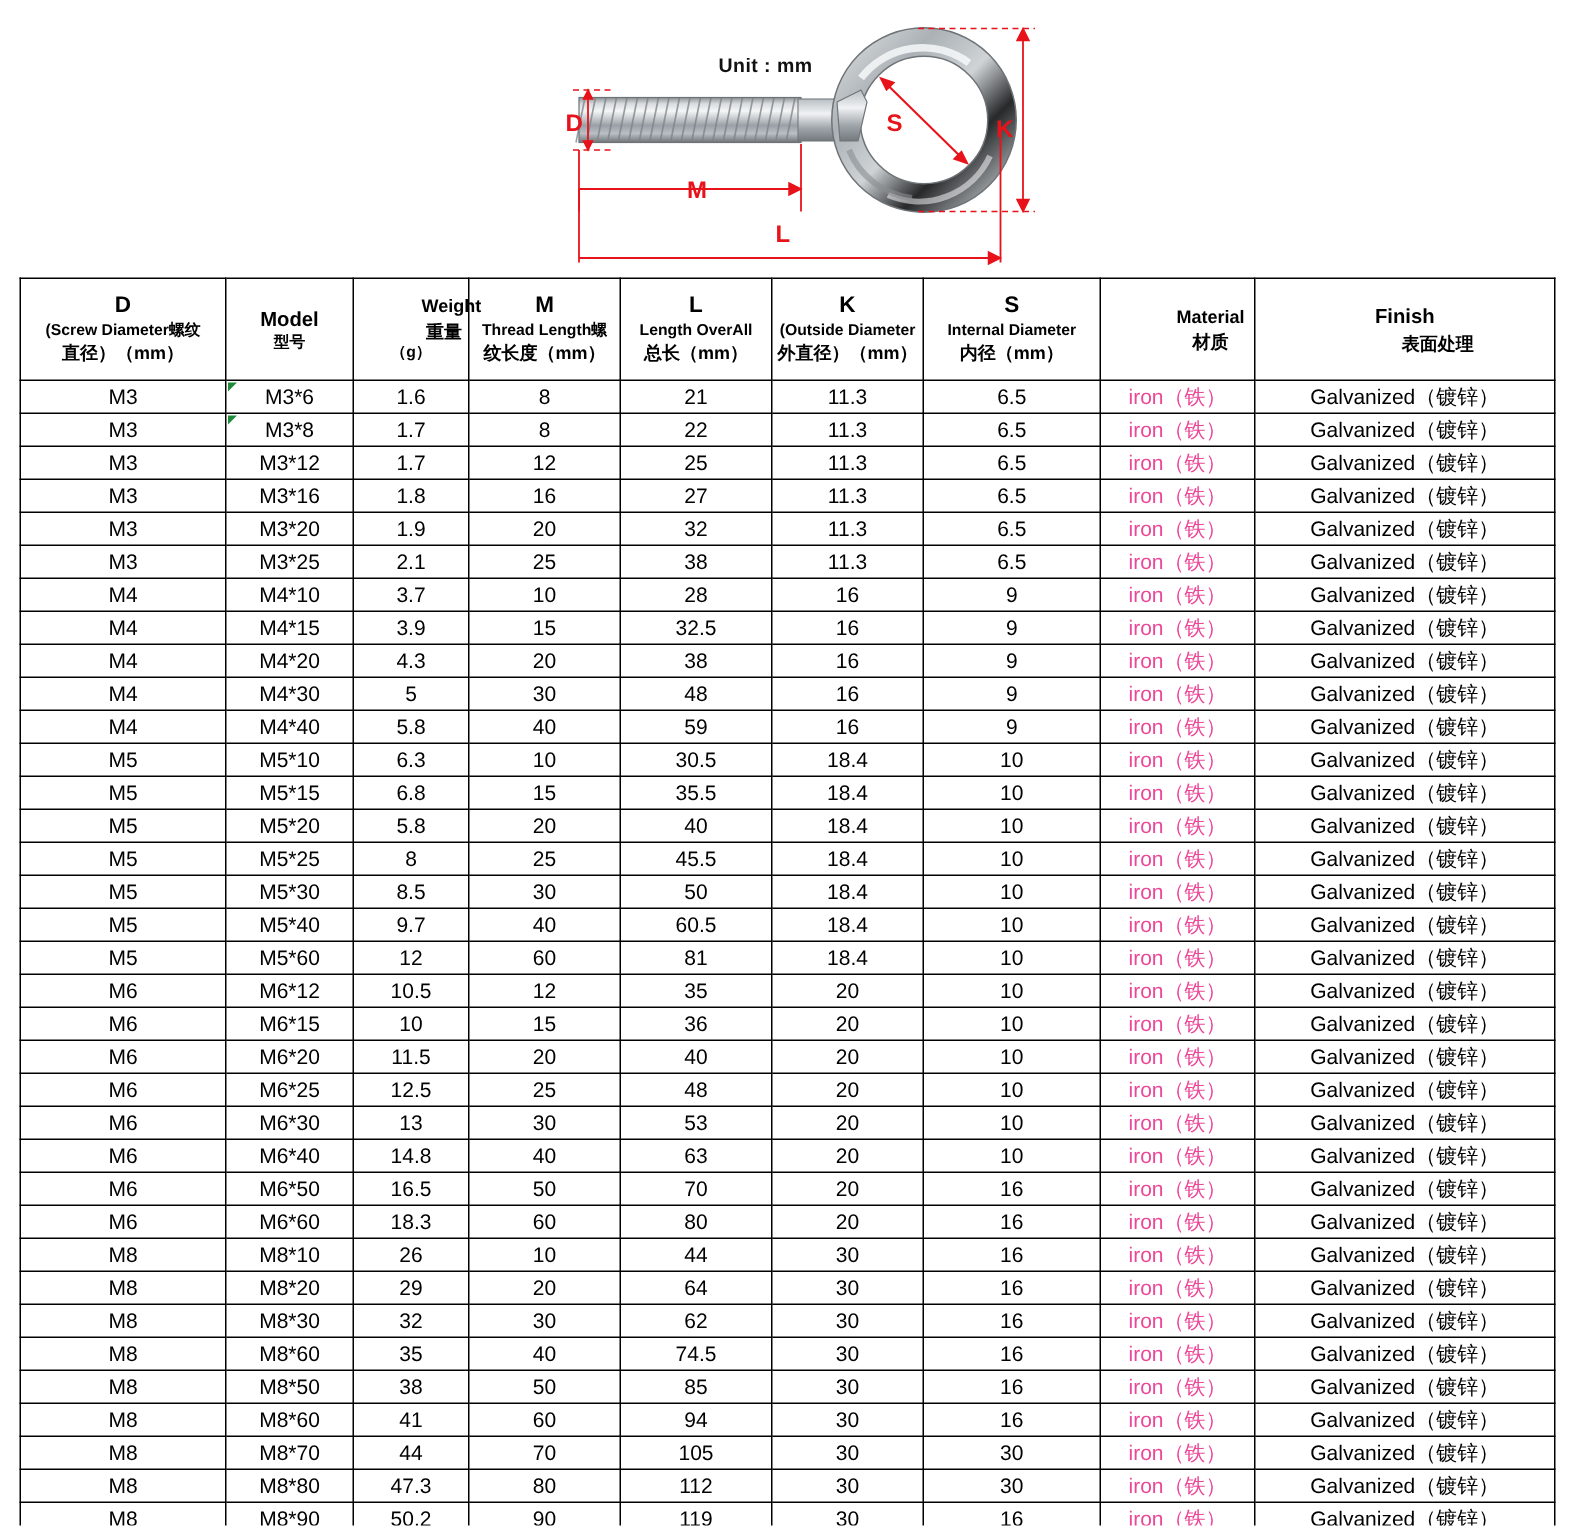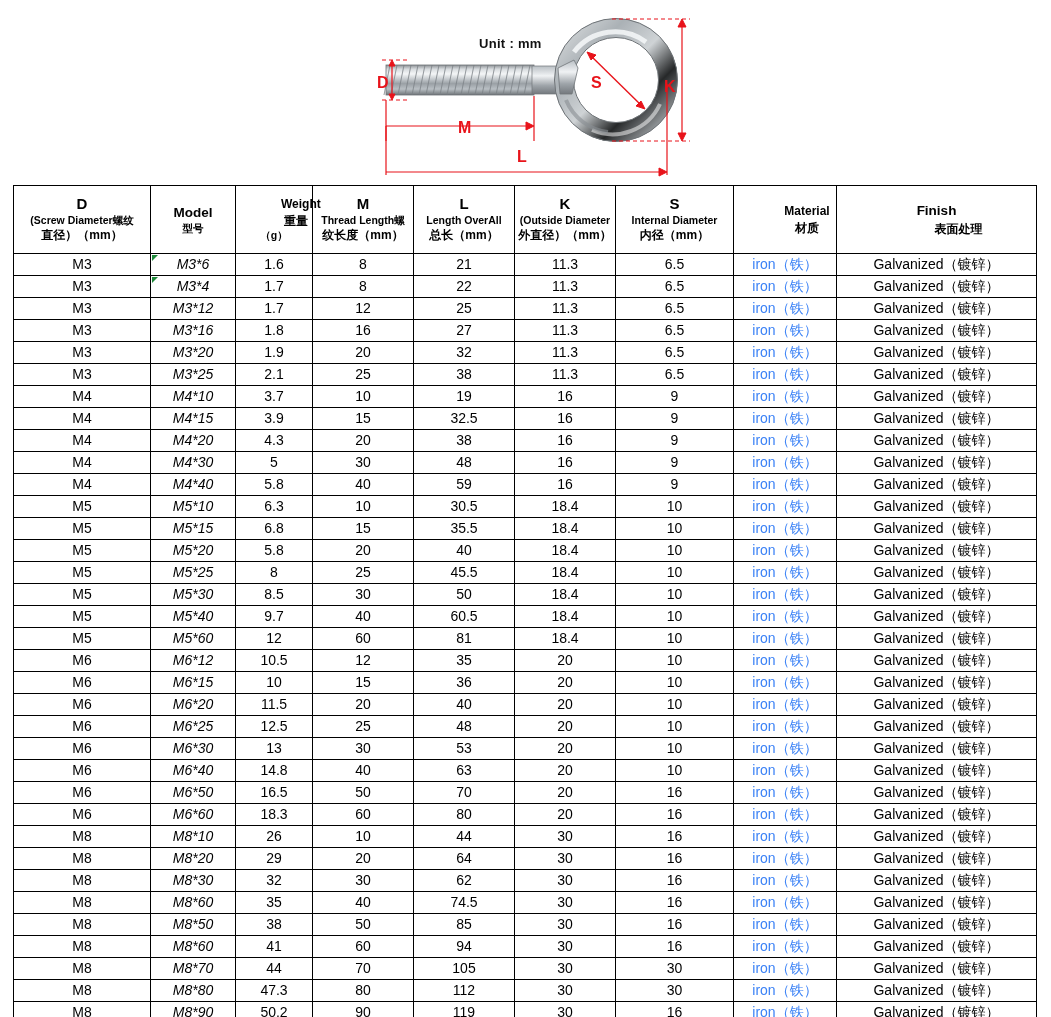--- a/index.html
+++ b/index.html
@@ -108,23 +108,23 @@
     font-weight: bold;
     line-height: 1.35;
   }
 
   #spec-table tbody td {
     height: 21px;
     font-size: 14px;
     line-height: 21px;
     white-space: nowrap;
   }
-  td.c-model { position: relative; font-style: italic; }
+  td.c-model { position: relative; }
   td.c-material {
-    color: #3b82f6;
+    color: #ec4899;
     font-size: 13px;
   }
   td.c-finish { font-size: 13.5px; }
 
   
   .green-mark {
     position: absolute;
     left: 1px;
     top: 1px;
     width: 0;
@@ -327,21 +327,21 @@
         <td class="c-weight">1.6</td>
         <td class="c-m">8</td>
         <td class="c-l">21</td>
         <td class="c-k">11.3</td>
         <td class="c-s">6.5</td>
         <td class="c-material">iron（铁）</td>
         <td class="c-finish">Galvanized（镀锌）</td>
       </tr>
       <tr>
         <td class="c-d">M3</td>
-        <td class="c-model"><span class="green-mark"></span><span>M3*4</span></td>
+        <td class="c-model"><span class="green-mark"></span><span>M3*8</span></td>
         <td class="c-weight">1.7</td>
         <td class="c-m">8</td>
         <td class="c-l">22</td>
         <td class="c-k">11.3</td>
         <td class="c-s">6.5</td>
         <td class="c-material">iron（铁）</td>
         <td class="c-finish">Galvanized（镀锌）</td>
       </tr>
       <tr>
         <td class="c-d">M3</td>
@@ -385,21 +385,21 @@
         <td class="c-k">11.3</td>
         <td class="c-s">6.5</td>
         <td class="c-material">iron（铁）</td>
         <td class="c-finish">Galvanized（镀锌）</td>
       </tr>
       <tr>
         <td class="c-d">M4</td>
         <td class="c-model">M4*10</td>
         <td class="c-weight">3.7</td>
         <td class="c-m">10</td>
-        <td class="c-l">19</td>
+        <td class="c-l">28</td>
         <td class="c-k">16</td>
         <td class="c-s">9</td>
         <td class="c-material">iron（铁）</td>
         <td class="c-finish">Galvanized（镀锌）</td>
       </tr>
       <tr>
         <td class="c-d">M4</td>
         <td class="c-model">M4*15</td>
         <td class="c-weight">3.9</td>
         <td class="c-m">15</td>

